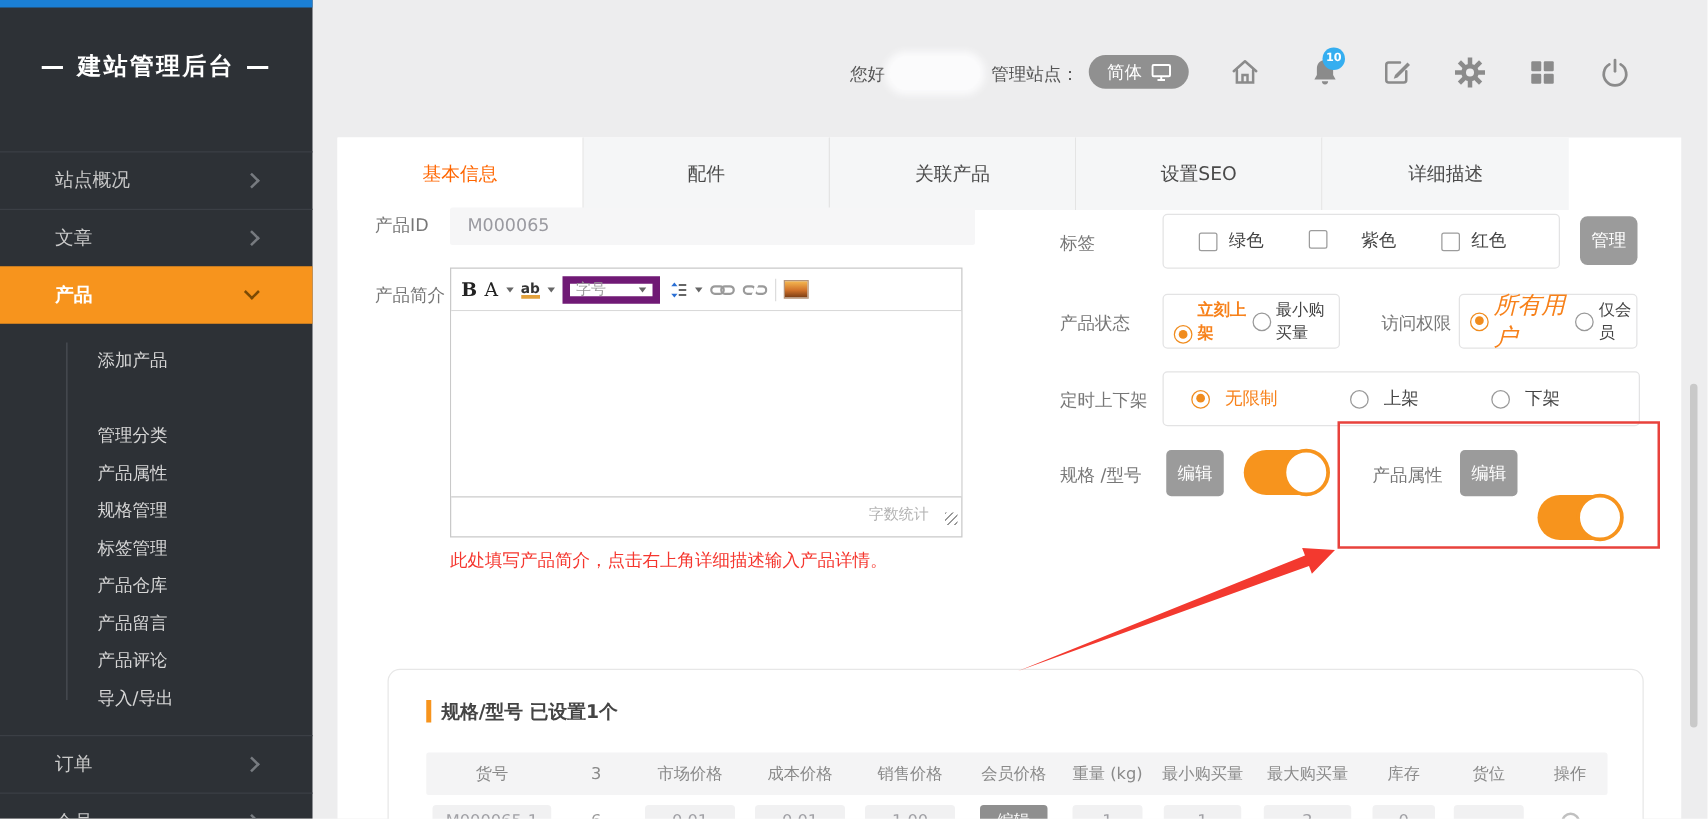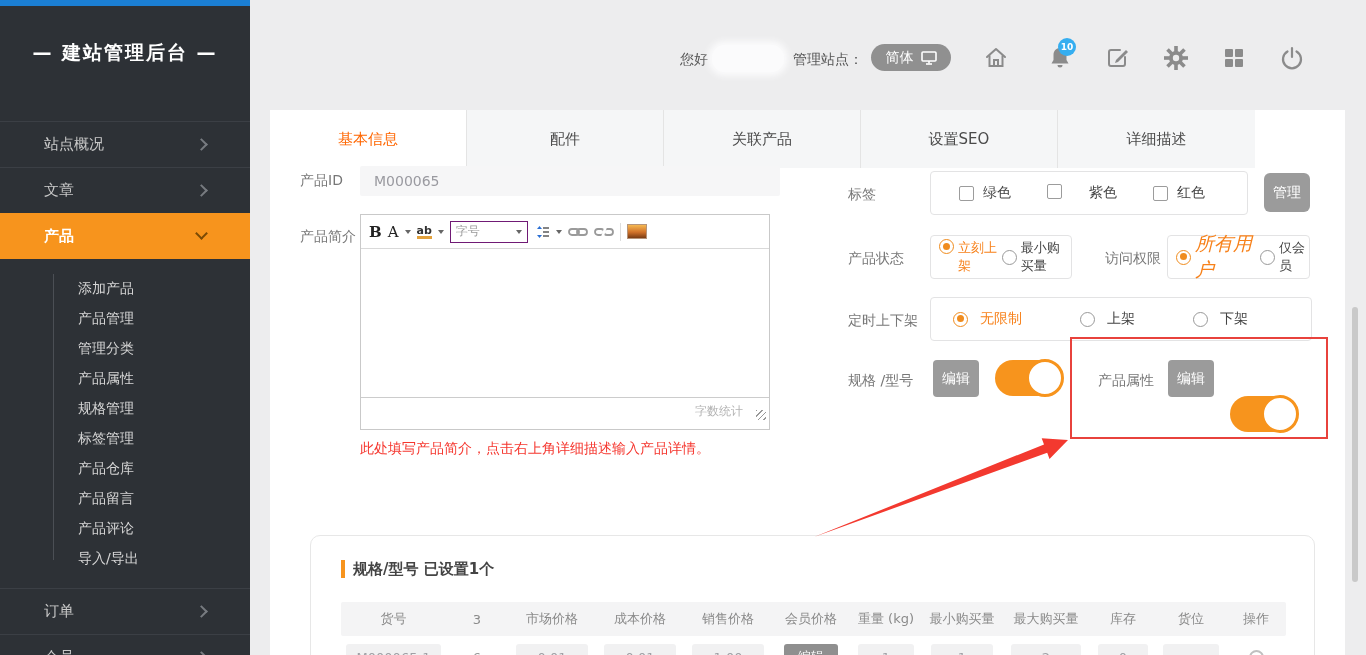--- a/index.html
+++ b/index.html
@@ -37,21 +37,21 @@
   .flabel { font-size:14px; color:#777; }
   .pid-field { left:360px; top:166px; width:420px; height:30px; background:#f6f6f7; border-radius:2px; display:flex; align-items:center; padding-left:14px; font-size:14px; color:#9a9aa0; }
 
   
   .editor { left:360px; top:214px; width:410px; height:216px; border:1px solid #c9c9c9; background:#fff; }
   .ed-toolbar { height:34px; border-bottom:1px solid #d9d9d9; display:flex; align-items:center; padding:0 8px; gap:6px; }
   .ed-b { font-family:"DejaVu Serif","Liberation Serif",serif; font-weight:bold; font-size:15px; color:#222; cursor:pointer; }
   .ed-a { font-family:"DejaVu Serif","Liberation Serif",serif; font-size:15px; color:#222; cursor:pointer; }
   .ed-ab { font-size:11px; font-weight:bold; color:#333; border-bottom:3px solid #e2a13c; line-height:11px; cursor:pointer; }
   .dd { width:0; height:0; border-left:3.5px solid transparent; border-right:3.5px solid transparent; border-top:4px solid #666; cursor:pointer; }
-  .ed-size { width:78px; height:22px; border:1px solid #701a75; display:flex; align-items:center; justify-content:space-between; padding:0 5px; font-size:12px; color:#999; cursor:pointer; }
+  .ed-size { width:78px; height:22px; border:6px solid #701a75; display:flex; align-items:center; justify-content:space-between; padding:0 5px; font-size:12px; color:#999; cursor:pointer; }
   .ed-sep { width:1px; height:18px; background:#ddd; }
   .ed-img { width:20px; height:15px; border:1px solid #b5947a; background:linear-gradient(180deg,#f5b851 0%,#d1722a 55%,#7a3c14 100%); cursor:pointer; }
   .ed-body { height:148px; background:#fff; }
   .ed-status { height:26px; border-top:1px solid #ccc; position:relative; }
   .wordcount { position:absolute; right:26px; top:5px; font-size:12px; color:#b3b3b3; }
   .grip { position:absolute; right:3px; bottom:3px; width:10px; height:10px;
           background:repeating-linear-gradient(135deg,#999 0 1px,transparent 1px 4px); cursor:nwse-resize; }
   .hint { left:360px; top:440px; font-size:14px; color:#f5362e; }
 
   
@@ -101,23 +101,20 @@
   </div>
   <div class="abs m-item active" style="top:213px;height:46px;">
     <span>产品</span>
     <span class="chev down" style="top:50%;margin-top:-7px;border-color:#7a4a05;"></span>
   </div>
 
   <div class="abs sub-wrap">
     <div class="abs vline" style="top:15px;height:286px;"></div>
     <div class="abs s-item" style="top:15px;">
         <span>添加产品</span>
-      </div>
-    <div class="abs s-item" style="top:45px;">
-        <span>产品管理</span>
       </div>
     <div class="abs s-item" style="top:75px;">
         <span>管理分类</span>
       </div>
     <div class="abs s-item" style="top:105px;">
         <span>产品属性</span>
       </div>
     <div class="abs s-item" style="top:135px;">
         <span>规格管理</span>
       </div>
@@ -286,21 +283,21 @@
   </span>
   <span style="display:flex;align-items:center;">
     <span class="ckbox"></span>
     <span class="cklabel">红色</span>
   </span>
 </div>
 <button class="abs gbtn" style="left:1264px;top:173px;width:46px;height:39px;border-radius:6px;">管理</button>
 
 <div class="abs flabel" style="left:848px;top:250px;">产品状态</div>
 <div class="abs gbox" style="left:930px;top:235px;width:142px;height:44px;padding-left:8px;gap:4px;">
-  <span style="display:flex;align-items:flex-start;">
+  <span style="display:flex;align-items:flex-end;font-weight:bold;">
     <span class="radio sel"></span>
     <span class="rlabel sel" style="font-size:13px;">立刻上架</span>
   </span>
   <span style="display:flex;align-items:center;">
     <span class="radio"></span>
     <span class="rlabel" style="font-size:13px;">最小购买量</span>
   </span>
 </div>
 
 <div class="abs flabel" style="left:1105px;top:250px;">访问权限</div>

